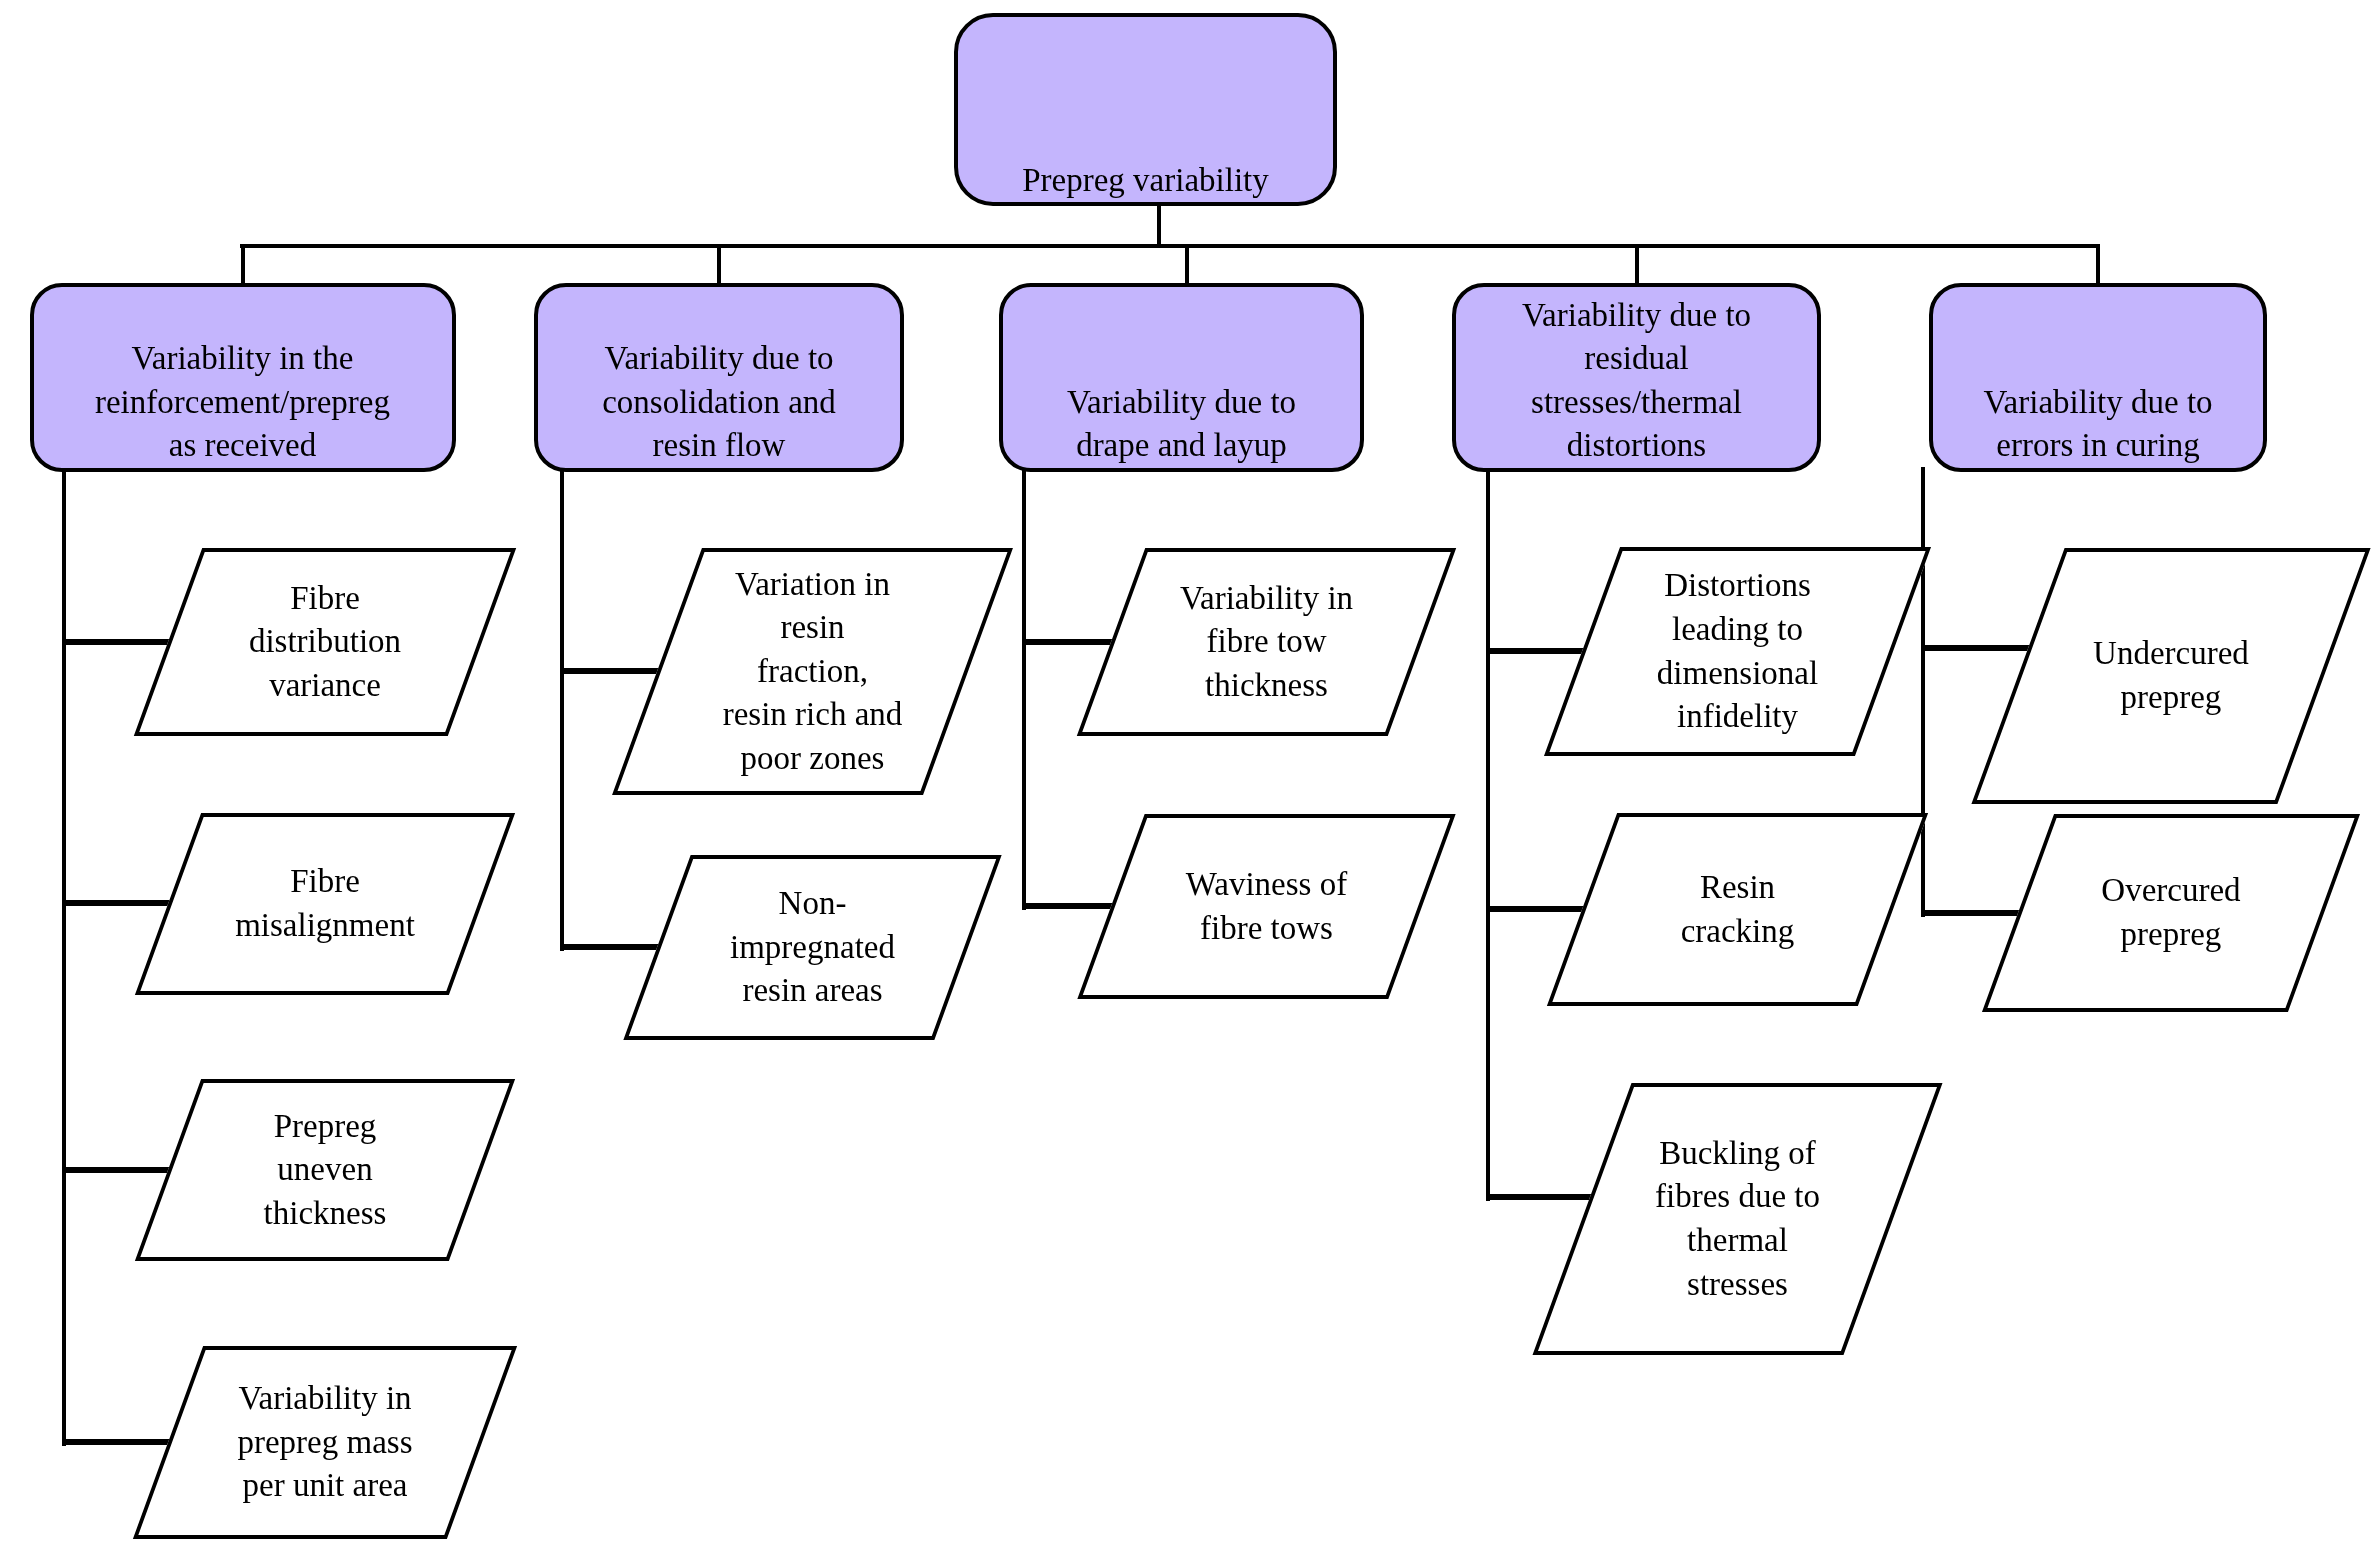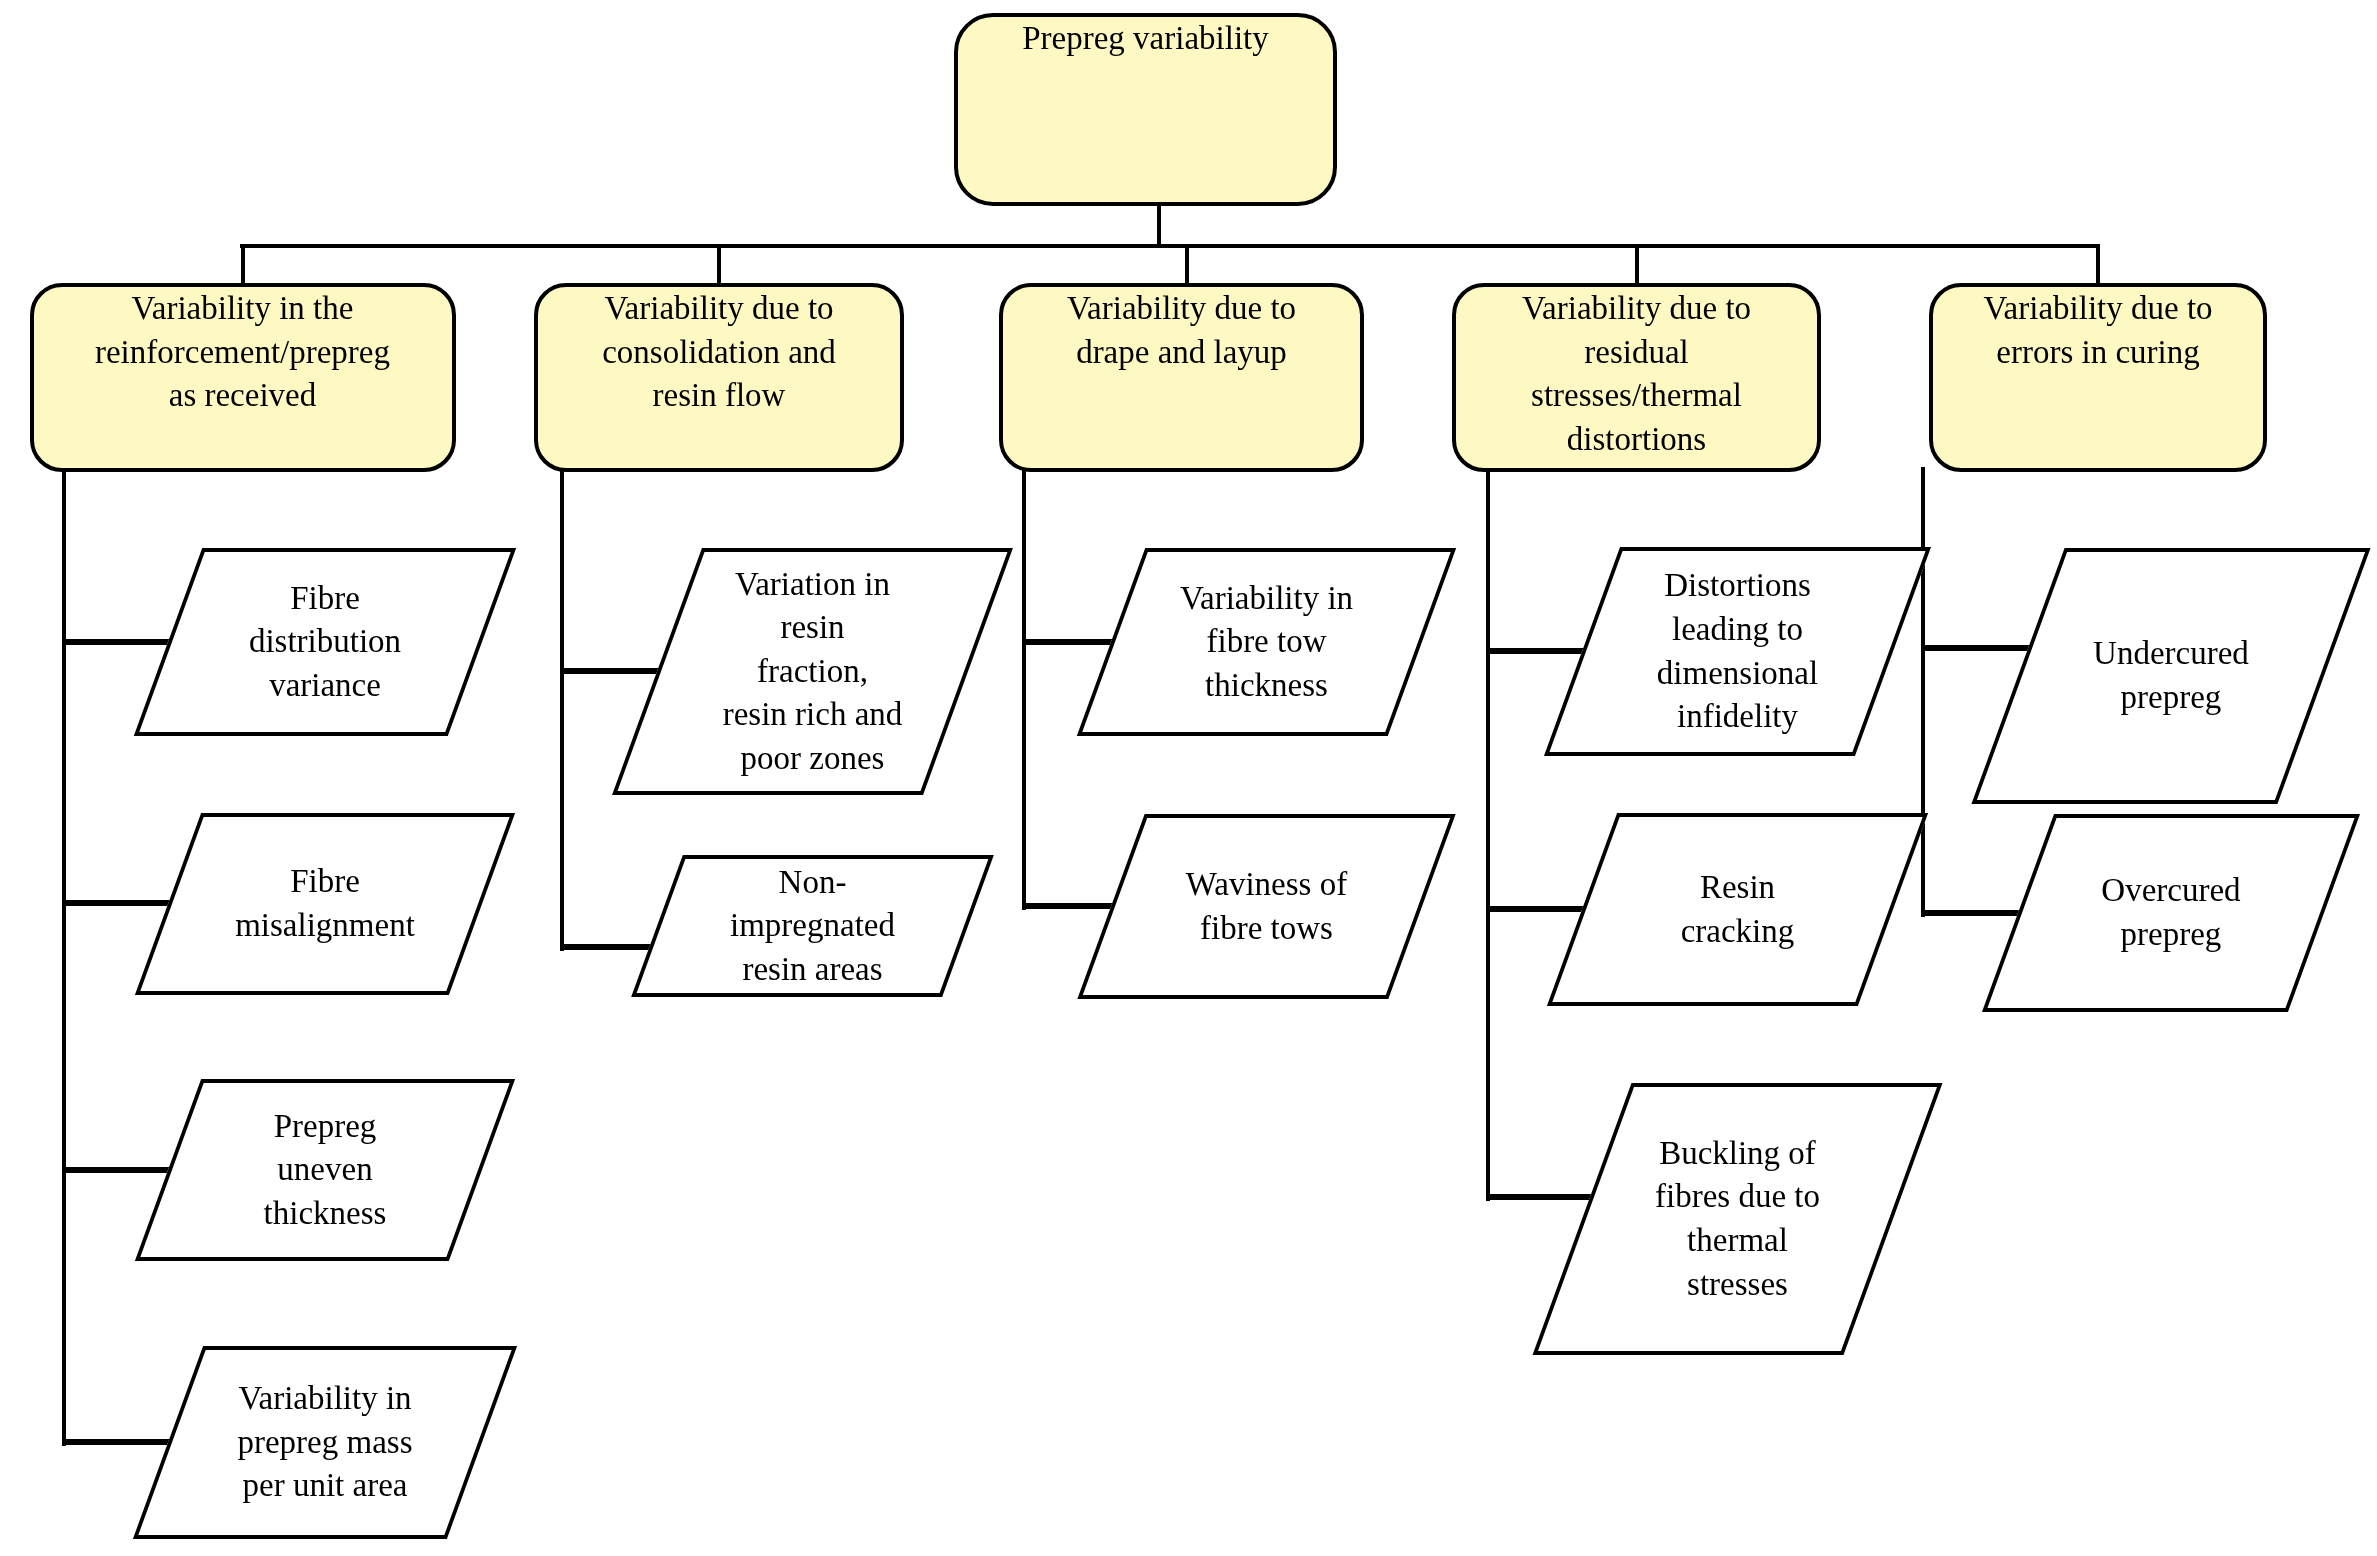--- a/index.html
+++ b/index.html
@@ -8,23 +8,23 @@
     width:2377px;
     height:1556px;
     background:#ffffff;
     font-family:"Liberation Serif","DejaVu Serif",serif;
     color:#000;
   }
   .node{
     position:absolute;
     border:4.8px solid #000;
     border-radius:39px;
-    background:#fef9c3;
+    background:#c4b5fd;
     display:flex;
-    align-items:flex-start;
+    align-items:flex-end;
     justify-content:center;
     text-align:center;
     font-size:33px;
     line-height:1.32;
     white-space:pre-line;
     box-sizing:border-box;
     z-index:3;
   }
   .leaf{
     position:absolute;
@@ -139,21 +139,21 @@
   </div>
 
   <div class="leaf" style="left:657px;top:548px;width:311px;height:247px;">
     <div class="shape"></div>
     <div class="txt">Variation in
 resin
 fraction,
 resin rich and
 poor zones</div>
   </div>
-  <div class="leaf" style="left:657px;top:855px;width:311px;height:142px;">
+  <div class="leaf" style="left:657px;top:855px;width:311px;height:185px;">
     <div class="shape"></div>
     <div class="txt">Non-
 impregnated
 resin areas</div>
   </div>
 
   <div class="leaf" style="left:1111px;top:548px;width:311px;height:188px;">
     <div class="shape"></div>
     <div class="txt">Variability in
 fibre tow

